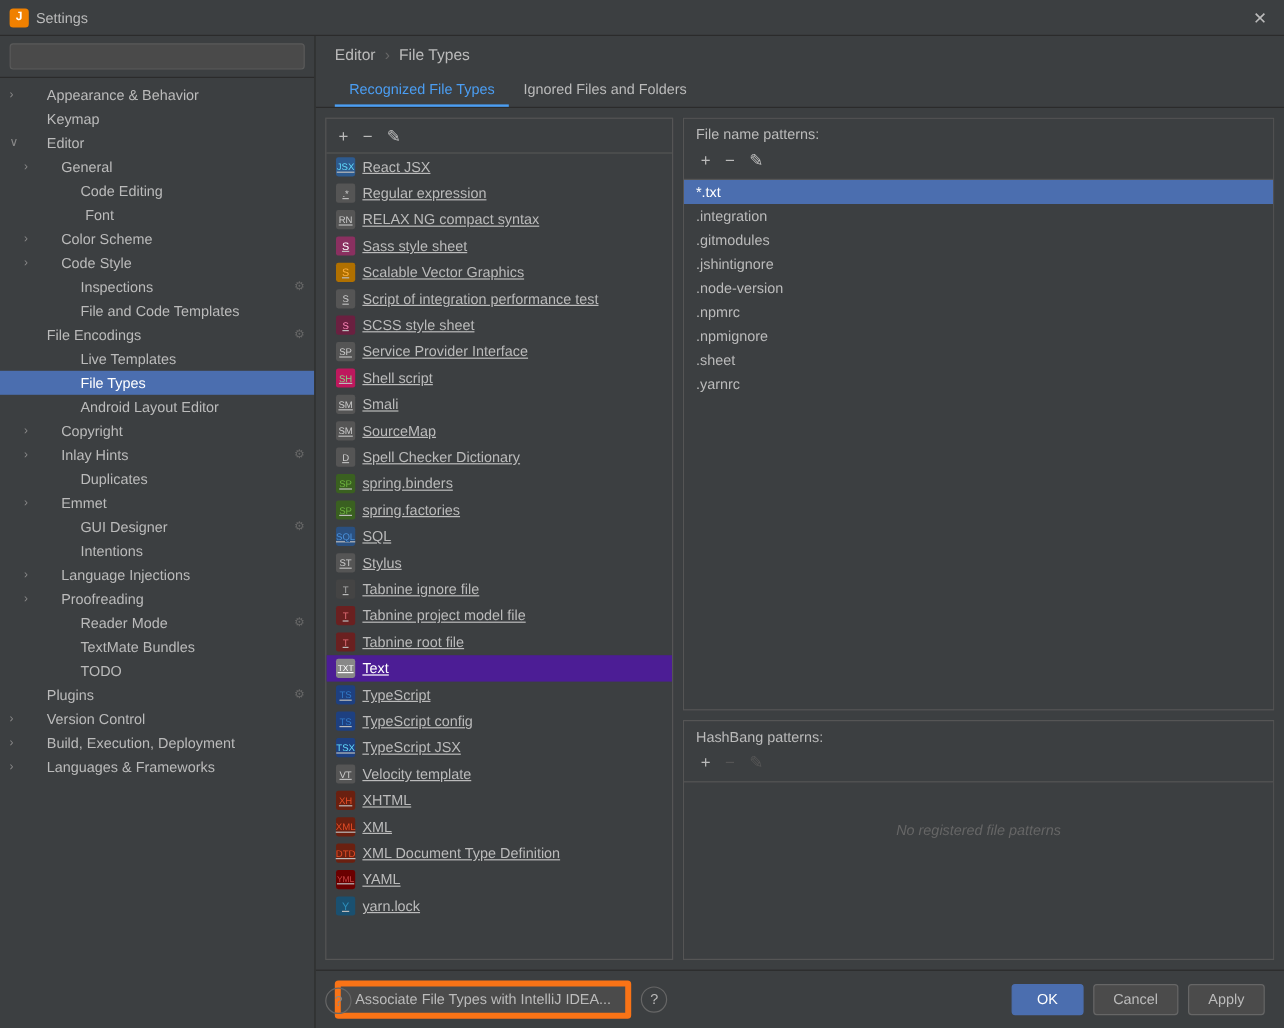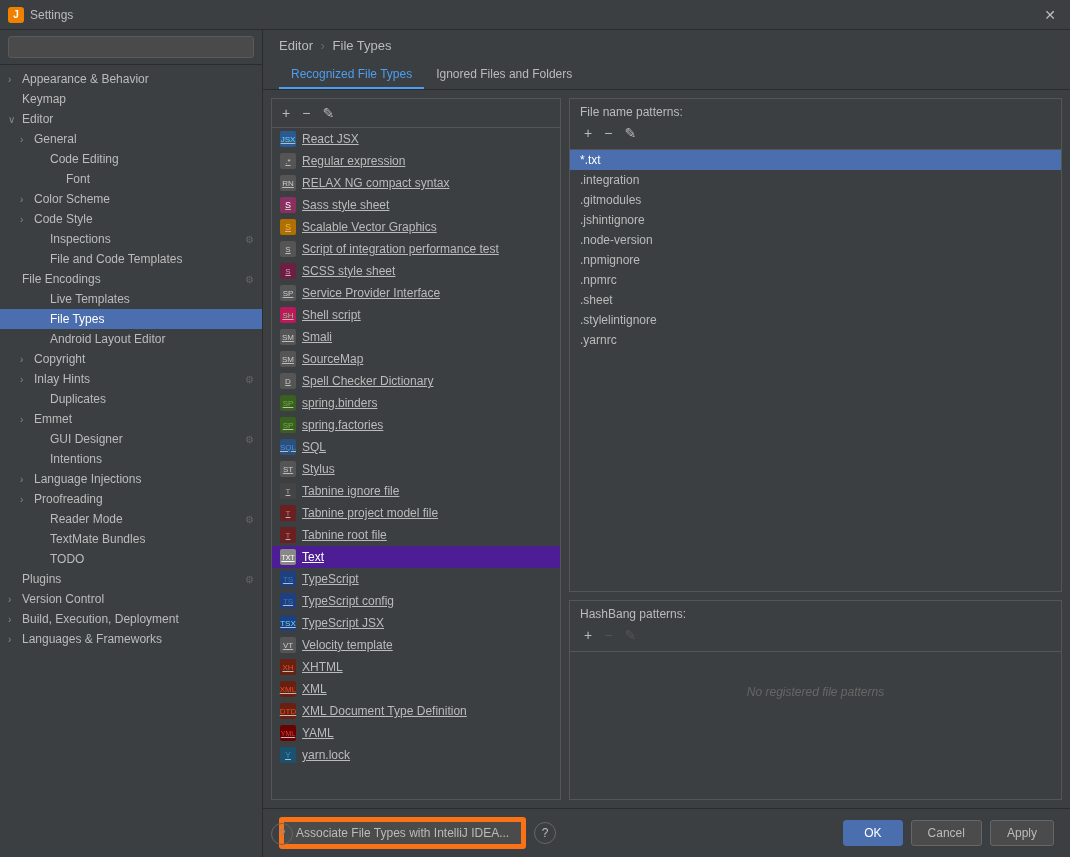--- a/index.html
+++ b/index.html
@@ -105,21 +105,21 @@
       width: 12px;
       margin-right: 2px;
       color: #888;
       font-size: 10px;
     }
     .tree-item .badge {
       margin-left: auto;
       font-size: 10px;
       color: #666;
     }
-    .item-label { flex: 1; }
+    .item-label { flex: 1; margin-left: 17px; }
 
     
     .content-area {
       flex: 1;
       background: #3c3f41;
       display: flex;
       flex-direction: column;
       overflow: hidden;
     }
 
@@ -396,21 +396,21 @@
       <div class="tree-item" style="padding-left:20px">
         <span class="arrow">›</span>
         <span class="item-label">General</span>
       </div>
 
       <div class="tree-item" style="padding-left:36px">
         <span class="arrow"></span>
         <span class="item-label">Code Editing</span>
       </div>
 
-      <div class="tree-item" style="padding-left:52px">
+      <div class="tree-item" style="padding-left:40px">
         <span class="arrow"></span>
         <span class="item-label">Font</span>
       </div>
 
       <div class="tree-item" style="padding-left:20px">
         <span class="arrow">›</span>
         <span class="item-label">Color Scheme</span>
       </div>
 
       <div class="tree-item" style="padding-left:20px">
@@ -687,24 +687,23 @@
                 <button class="toolbar-btn">−</button>
                 <button class="toolbar-btn">✎</button>
               </div>
             </div>
             <div class="patterns-list">
               <div class="pattern-item selected">*.txt</div>
               <div class="pattern-item">.integration</div>
               <div class="pattern-item">.gitmodules</div>
               <div class="pattern-item">.jshintignore</div>
               <div class="pattern-item">.node-version</div>
+              <div class="pattern-item">.npmrc</div>
               <div class="pattern-item">.npmignore</div>
-              <div class="pattern-item">.npmrc</div>
               <div class="pattern-item">.sheet</div>
-              <div class="pattern-item">.stylelintignore</div>
               <div class="pattern-item">.yarnrc</div>
             </div>
           </div>
 
           <div class="patterns-panel hashbang">
             <div class="patterns-header">
               <span>HashBang patterns:</span>
               <div class="panel-toolbar" style="padding:4px 0 0 0;border:none">
                 <button class="toolbar-btn">+</button>
                 <button class="toolbar-btn disabled">−</button>

